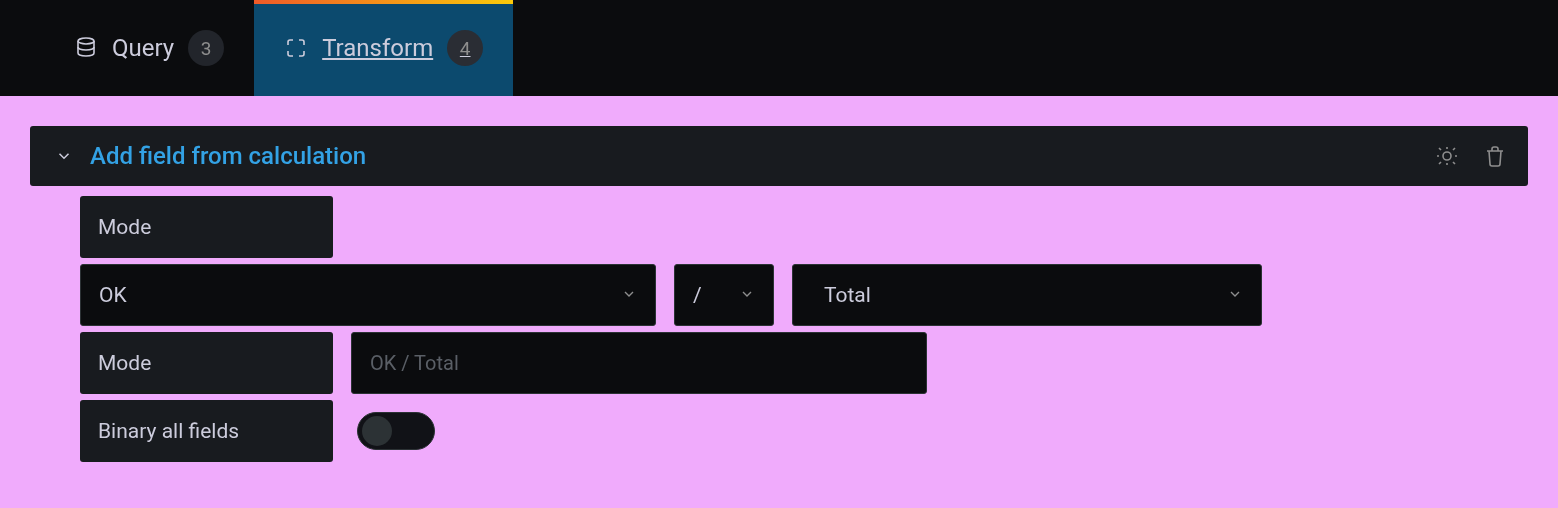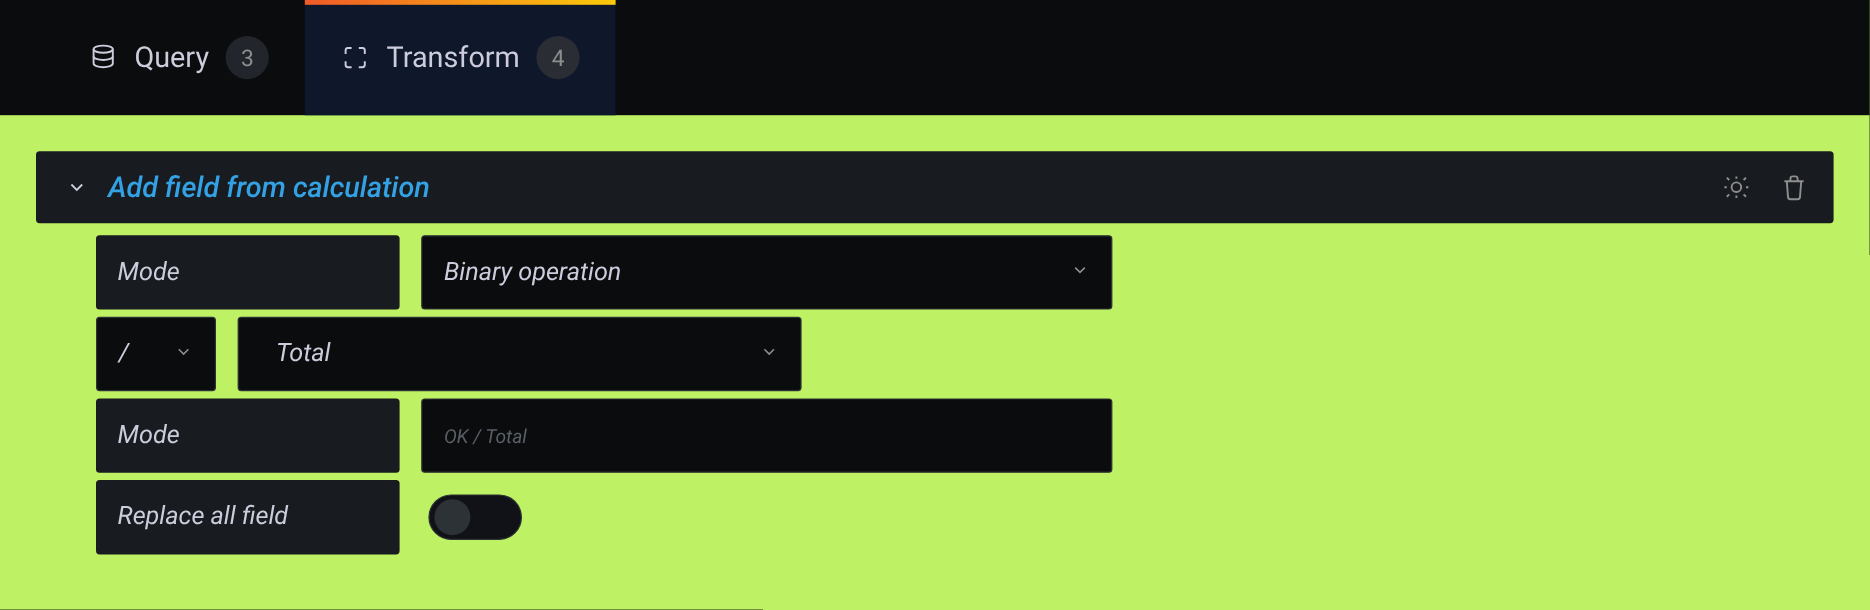--- a/index.html
+++ b/index.html
@@ -24,21 +24,22 @@
       gap: 14px;
       padding: 0 30px;
       height: 96px;
       cursor: pointer;
       font-size: 24px;
       color: #ccccdc;
       position: relative;
       border-radius: 4px 4px 0 0;
     }
     .tab.active {
-      background: #0f172a;
+      background: #0c4a6e;
+      text-decoration: underline;
     }
     .tab.active::before {
       content: "";
       position: absolute;
       top: 0;
       left: 0;
       right: 0;
       height: 4px;
       background: linear-gradient(90deg, #f05a28 0%, #fbca0a 100%);
     }
@@ -65,23 +66,22 @@
       border-radius: 18px;
       background: #22252b;
       color: #8e8e8e;
       font-size: 19px;
       padding: 0 10px;
     }
     .tab.active .badge {
       background: #2a2d34;
     }
     .panel {
-      background: #bef264;
+      background: #f0abfc;
       padding: 30px 30px 40px 30px;
-      font-style: italic;
     }
     .transform-header {
       display: flex;
       align-items: center;
       background: #181b1f;
       border-radius: 3px;
       padding: 0 20px;
       height: 60px;
       margin-bottom: 10px;
     }
@@ -171,21 +171,21 @@
     .w-right{ width: 470px; padding-left: 31px; }
     .w-op .caret { margin-left: 0; }
     .select .val { flex: 1; }
     .input {
       background: #0b0c0e;
       border: 1px solid #2c3235;
       border-radius: 3px;
       height: 62px;
       width: 576px;
       padding: 0 18px;
-      font-size: 16px;
+      font-size: 20px;
       color: #ccccdc;
       display: flex;
       align-items: center;
     }
     .input .placeholder {
       color: #5a5f66;
     }
     .toggle-wrap {
       display: flex;
       align-items: center;
@@ -260,29 +260,29 @@
             <path d="M4 7h16M9 7V5a2 2 0 0 1 2-2h2a2 2 0 0 1 2 2v2M6 7l1 13a2 2 0 0 0 2 2h6a2 2 0 0 0 2-2l1-13"></path>
           </svg>
       </span>
     </div>
   </div>
 
   <div class="form-rows">
 
     <div class="form-row">
       <div class="label-cell">Mode</div>
-      <div class="select w-mode">
-        <span class="val">Binary operation</span>
+    </div>
+
+    <div class="form-row">
+      <div class="select w-left">
+        <span class="val">OK</span>
         <span class="caret"><svg viewBox="0 0 24 24">
               <polyline points="6 9 12 15 18 9"></polyline>
             </svg></span>
       </div>
-    </div>
-
-    <div class="form-row">
       <div class="select w-op">
         <span class="val">/</span>
         <span class="caret"><svg viewBox="0 0 24 24">
               <polyline points="6 9 12 15 18 9"></polyline>
             </svg></span>
       </div>
       <div class="select w-right">
         <span class="val">Total</span>
         <span class="caret"><svg viewBox="0 0 24 24">
               <polyline points="6 9 12 15 18 9"></polyline>
@@ -291,21 +291,21 @@
     </div>
 
     <div class="form-row">
       <div class="label-cell">Mode</div>
       <div class="input">
         <span class="placeholder">OK / Total</span>
       </div>
     </div>
 
     <div class="form-row">
-      <div class="label-cell">Replace all field</div>
+      <div class="label-cell">Binary all fields</div>
       <div class="toggle-wrap">
         <div class="toggle">
           <div class="knob"></div>
         </div>
       </div>
     </div>
 
   </div>
 </div>
 

